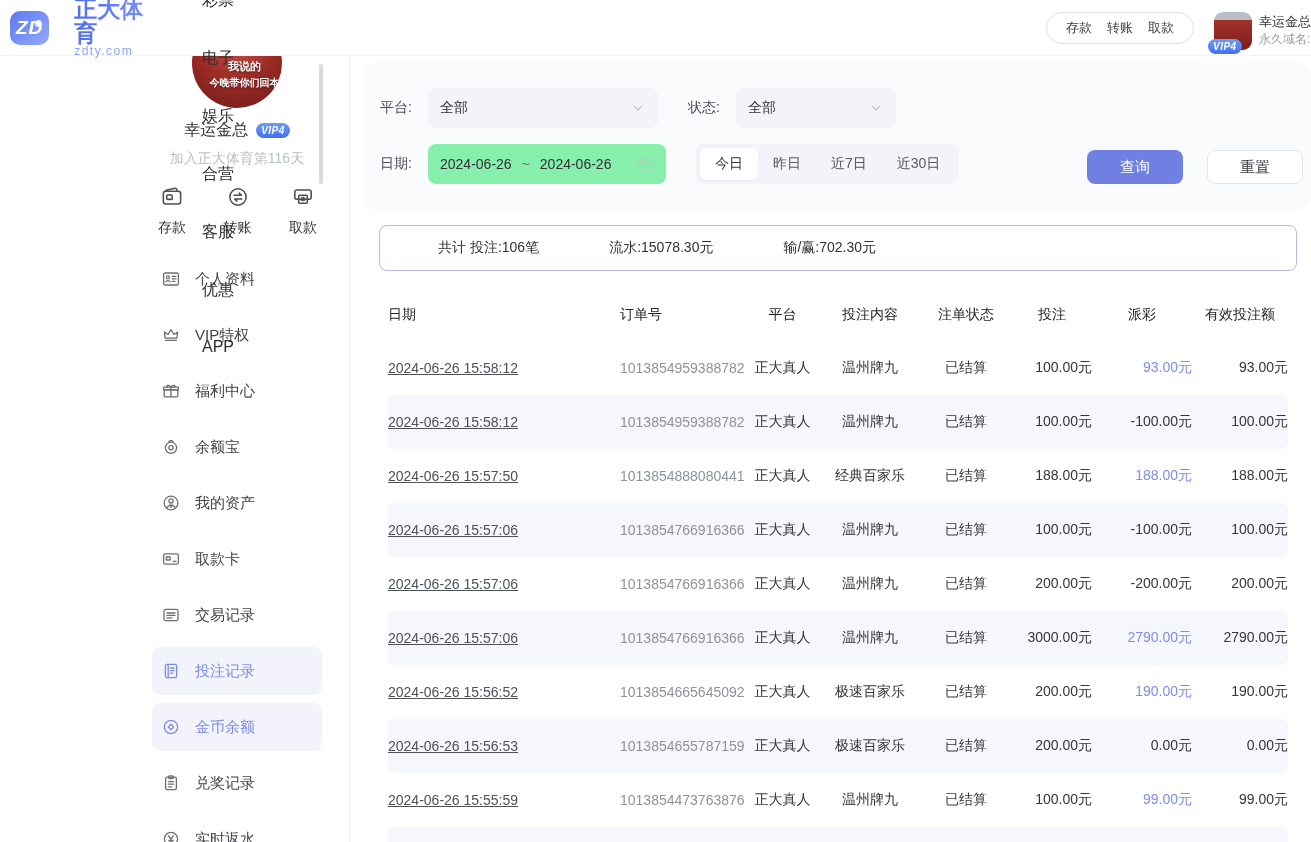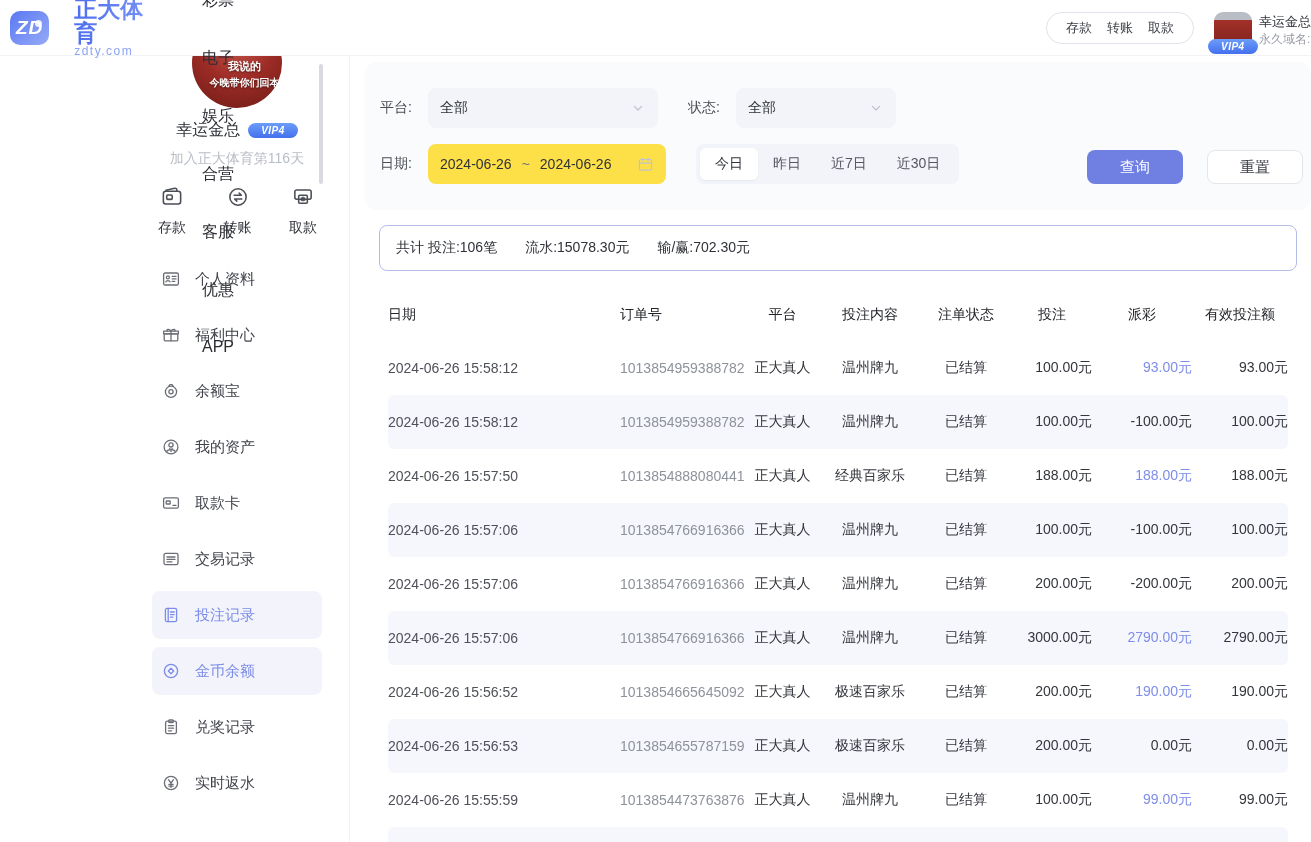--- a/index.html
+++ b/index.html
@@ -30,21 +30,21 @@
   .nav-item{font-size:16px;color:#2b2d33;cursor:pointer;white-space:nowrap;}
   .header-spacer{flex:1;}
   .wallet-pill{display:flex;align-items:center;gap:15px;height:32px;padding:0 19px;border:1px solid #e0e3e9;
                border-radius:17px;margin-right:20px;flex:none;}
   .wallet-link{font-size:13px;color:#3d4047;cursor:pointer;white-space:nowrap;}
   .user-block{display:flex;flex:none;gap:7px;padding-right:0;}
   .user-avatar-wrap{position:relative;width:38px;height:38px;flex:none;margin-top:6px;}
   .user-avatar{width:38px;height:38px;border-radius:9px;
                background:linear-gradient(180deg,#b9bec6 0%,#b9bec6 20%,#a23129 21%,#7c1f1b 100%);}
   .vip-badge{display:inline-flex;align-items:center;justify-content:center;background:linear-gradient(180deg,#6c9df8,#4470ee);
-             color:#fff;font-size:10px;font-weight:bold;font-style:italic;border-radius:9px;padding:2px 13px;
+             color:#fff;font-size:10px;font-weight:bold;font-style:italic;border-radius:9px;padding:2px 5px;
              letter-spacing:.5px;white-space:nowrap;}
   .user-avatar-wrap .vip-badge{position:absolute;left:-6px;bottom:-4px;}
   .user-meta{padding-top:7px;line-height:1.45;}
   .user-name{font-size:13px;color:#2f3238;white-space:nowrap;}
   .user-domain{font-size:12px;color:#989ca6;white-space:nowrap;}
 
   
   .content{display:flex;padding-left:125px;align-items:flex-start;}
 
   
@@ -80,51 +80,51 @@
                padding:26px 0 0 15px;}
   .filter-row{display:flex;align-items:center;margin-bottom:16px;}
   .f-label{font-size:14px;color:#4b4e55;width:48px;flex:none;}
   .select{display:flex;align-items:center;justify-content:space-between;width:230px;height:40px;background:#f3f4f9;
           border-radius:8px;padding:0 12px;font-size:14px;color:#2f3237;cursor:pointer;}
   .select.small{width:160px;}
   .select .icon,.datebox .icon{color:#bfc3cf;display:flex;}
   .select .icon svg{width:16px;height:16px;}
   .gap30{width:30px;flex:none;}
   .f-label2{font-size:14px;color:#4b4e55;width:48px;flex:none;text-align:left;}
-  .datebox{display:flex;align-items:center;width:238px;height:40px;background:#fde047;border-radius:8px;
+  .datebox{display:flex;align-items:center;width:238px;height:40px;background:#86efac;border-radius:8px;
            padding:0 12px;font-size:14px;color:#2f3237;cursor:pointer;}
   .datebox .sep{margin:0 10px;color:#6e717a;}
   .datebox .icon{margin-left:auto;}
   .datebox .icon svg{width:17px;height:17px;}
   .segmented{display:flex;align-items:center;background:#f3f4f9;border-radius:8px;padding:4px;height:40px;}
   .seg-btn{height:32px;padding:0 15px;border:none;background:transparent;border-radius:6px;font-size:14px;
            color:#55585f;cursor:pointer;font-family:inherit;}
   .seg-btn.active{background:#fff;color:#2f3237;box-shadow:0 1px 2px rgba(40,50,90,.06);}
   .filter-actions{position:absolute;right:8px;top:88px;display:flex;gap:24px;}
   .btn{width:96px;height:34px;border-radius:8px;font-size:15px;cursor:pointer;font-family:inherit;}
   .btn-primary{background:var(--accent);border:none;color:#fff;}
   .btn-ghost{background:#fff;border:1px solid #e4e6ec;color:#3a3d44;}
 
   .table-card{margin-top:15px;background:#fff;border-radius:12px;padding-bottom:4px;}
   .summary{margin:11px 14px 0;border:1px solid var(--summary-border);border-radius:8px;padding:13px 16px;
            font-size:14px;color:#2e3136;display:flex;gap:28px;}
-  .summary span{white-space:nowrap;}
+  .summary span{white-space:nowrap;margin-left:42px;}
 
   .table{margin:18px 23px 0;}
   .thead,.tr{display:grid;grid-template-columns:232px 125px 75px 100px 92px 80px 100px 96px;align-items:center;}
   .thead{height:52px;}
   .th{font-size:14px;color:#222429;}
   .tr{height:54px;}
   .tr.alt{background:#f6f7fc;border-radius:6px;}
   .td{font-size:14px;color:#33363c;white-space:nowrap;overflow:hidden;}
   .al-left{text-align:left;}
   .al-center{text-align:center;}
   .al-right{text-align:right;}
   .thead .al-right{text-align:center;}
-  .c-date{color:#4e5158;}
+  .c-date{color:#4e5158;text-decoration:underline;}
   .c-order{color:#8e929a;}
   .td.win{color:var(--payout-positive);}
   .tr.stub{height:54px;}
 </style>
 </head>
 <body>
 
 <div class="page">
 
   <div class="header">
@@ -209,20 +209,29 @@
           <div class="menu-item">
             <span class="icon">
               <svg viewBox="0 0 20 20" fill="none" stroke="currentColor" stroke-width="1.3" stroke-linecap="round" stroke-linejoin="round">
                 <rect x="2.6" y="4" width="14.8" height="12" rx="1.6"></rect>
                 <circle cx="6.9" cy="8.4" r="1.5"></circle>
                 <path d="M4.8 12.8c.5-1.6 3.7-1.6 4.2 0"></path>
                 <path d="M11.2 7.4h3.8M11.2 9.9h3.8M11.2 12.4h2.6"></path>
               </svg>
             </span>
             <span class="menu-label">个人资料</span>
+          </div>
+          <div class="menu-item">
+            <span class="icon">
+              <svg viewBox="0 0 20 20" fill="none" stroke="currentColor" stroke-width="1.3" stroke-linecap="round" stroke-linejoin="round">
+                <path d="M4.2 13.2 3.4 7l3.7 2.5L10 4.7l2.9 4.8L16.6 7l-.8 6.2z"></path>
+                <path d="M4.6 15.4h10.8"></path>
+              </svg>
+            </span>
+            <span class="menu-label">VIP特权</span>
           </div>
           <div class="menu-item">
             <span class="icon">
               <svg viewBox="0 0 20 20" fill="none" stroke="currentColor" stroke-width="1.3" stroke-linecap="round" stroke-linejoin="round">
                 <rect x="3.2" y="8.8" width="13.6" height="7" rx="1"></rect>
                 <path d="M2.6 6.2h14.8v2.6H2.6z"></path>
                 <path d="M10 6.2v9.6"></path>
                 <path d="M10 6.2C8.2 3.2 4.8 4.4 6.3 6.2M10 6.2c1.8-3 5.2-1.8 3.7 0"></path>
               </svg>
             </span>

